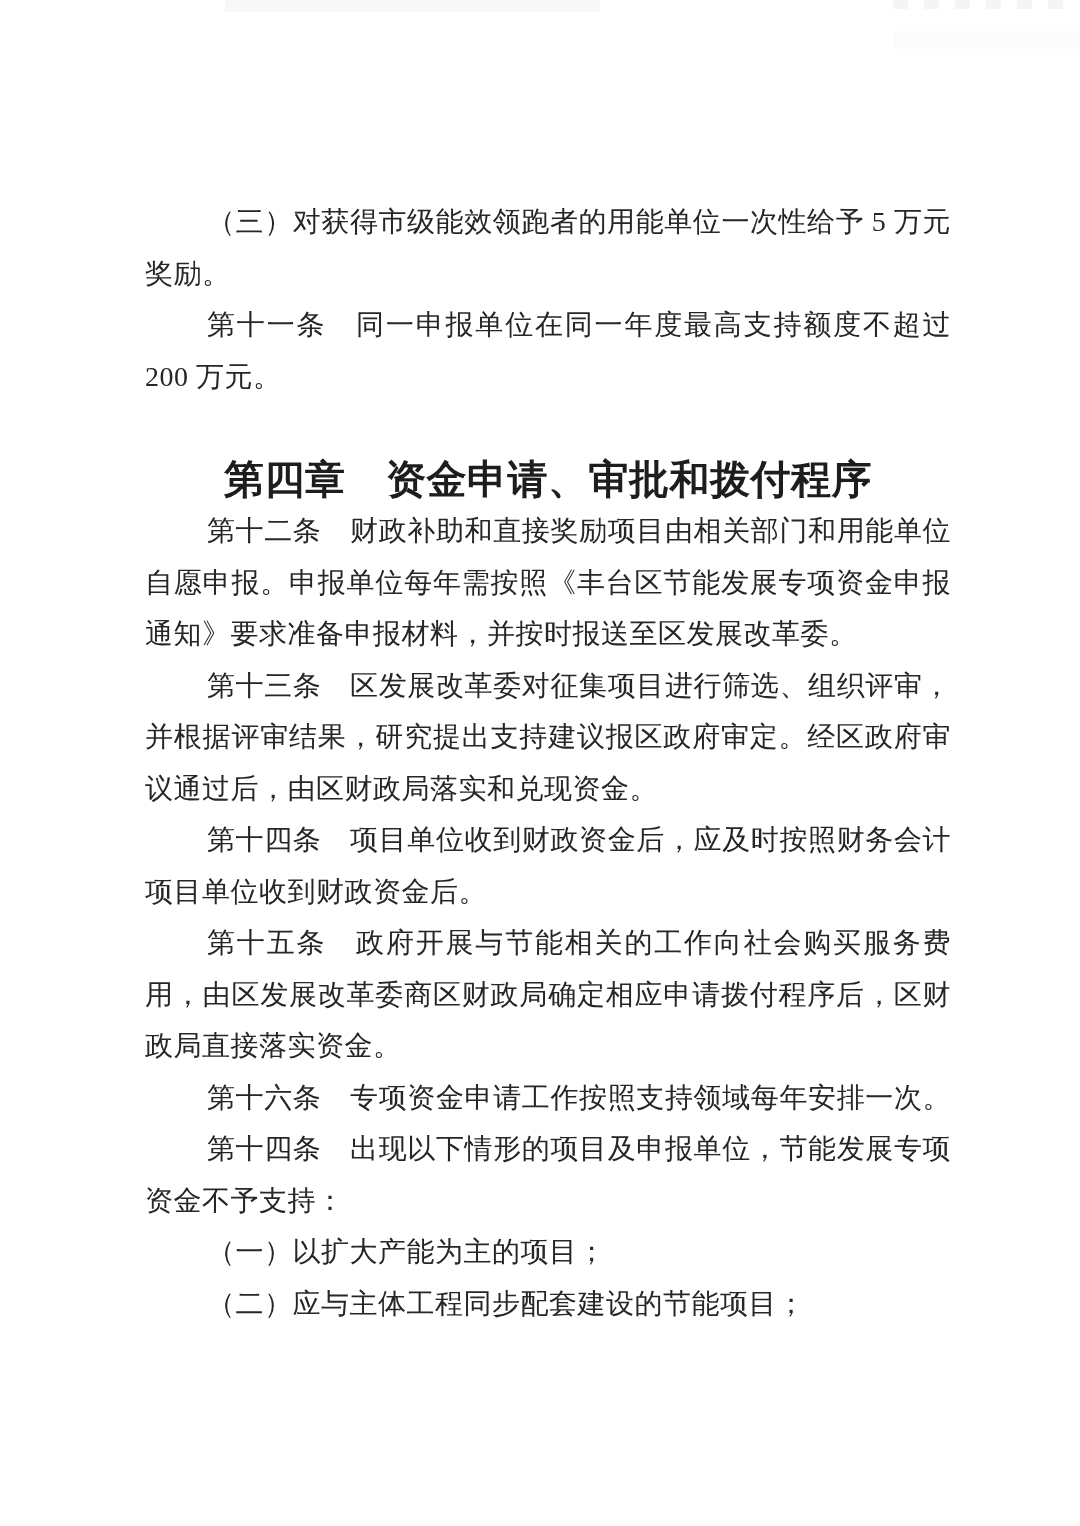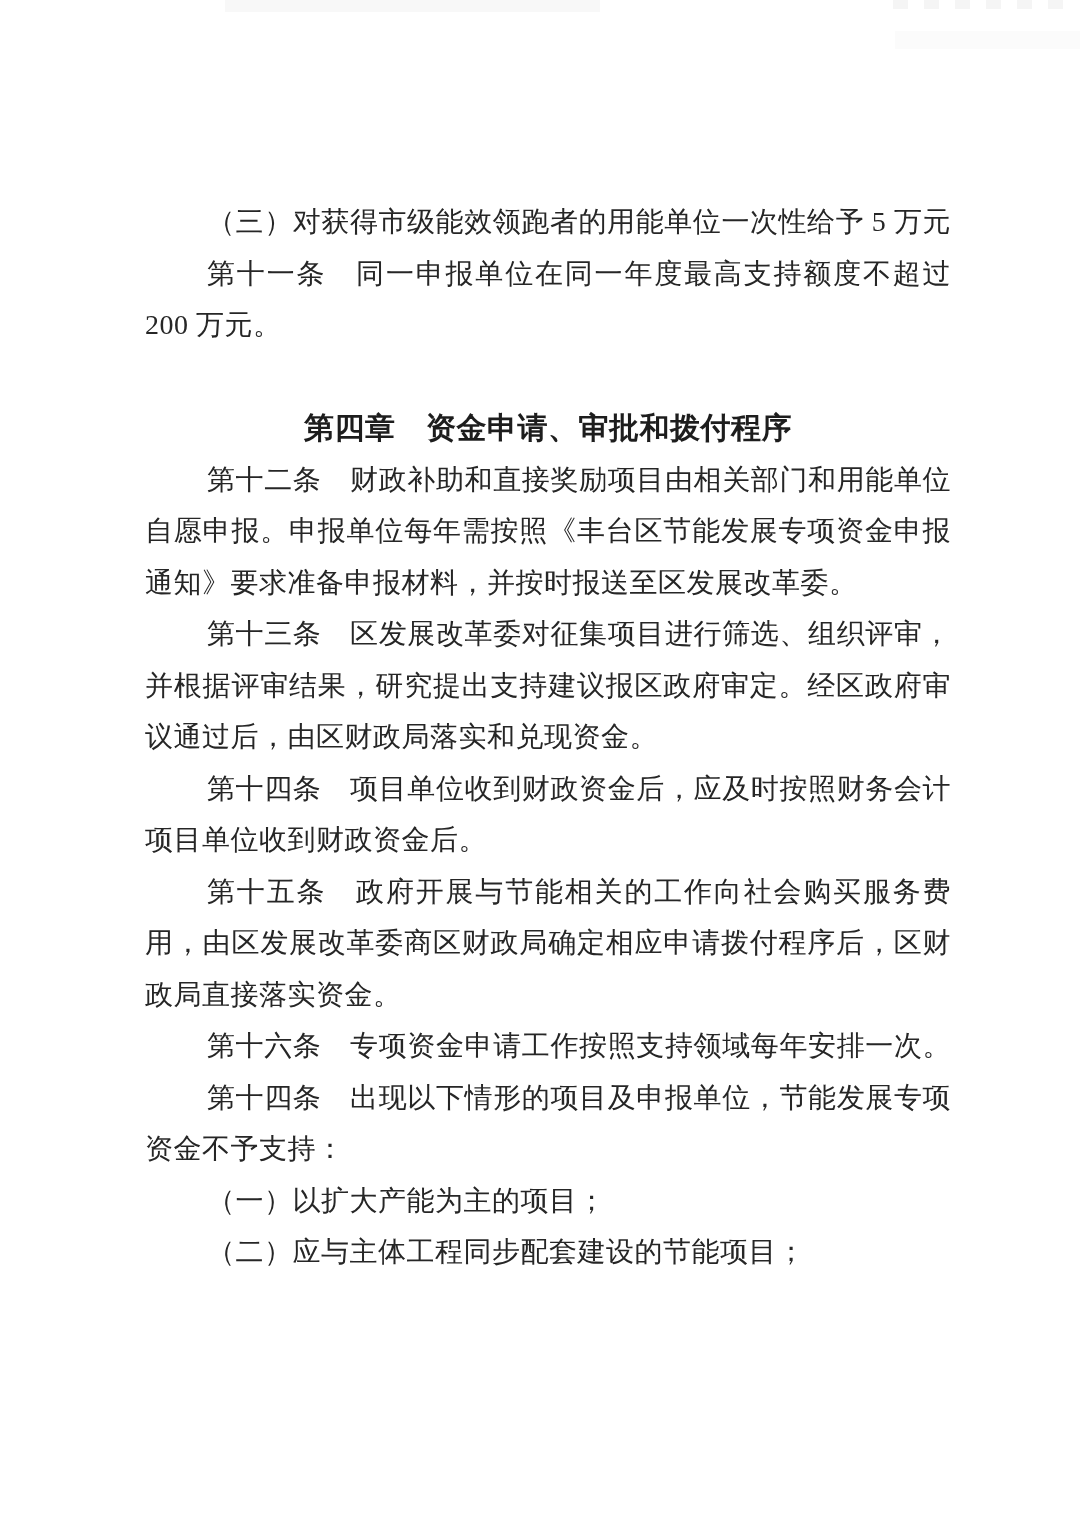--- a/index.html
+++ b/index.html
@@ -57,21 +57,21 @@
     white-space: normal;
   }
   .line.indent { padding-left: 62px; }
   .line.fill {
     text-align: justify;
     text-align-last: justify;
   }
   .line.heading {
     font-family: "Liberation Sans", "DejaVu Sans", sans-serif;
     font-weight: bold;
-    font-size: 30px;
+    font-size: 40px;
     text-align: center;
     text-align-last: center;
     color: #1d1d1d;
     padding-left: 0;
   }
   .page-number {
     position: absolute;
     left: 868px;
     top: 1398px;
     font-size: 29px;
@@ -86,20 +86,21 @@
 <div class="page">
 
   <div class="artifact top-bar"></div>
   <div class="artifact top-dashes"></div>
   <div class="artifact top-right-block"></div>
   <div class="artifact bottom-left-a"></div>
   <div class="artifact bottom-left-b"></div>
 
   <div class="doc">
       <div class="line indent fill">（三）对获得市级能效领跑者的用能单位一次性给予 5 万元</div>
+      <div class="line">奖励。</div>
       <div class="line indent fill">第十一条　同一申报单位在同一年度最高支持额度不超过</div>
       <div class="line">200 万元。</div>
       <div class="line heading" style="margin-top: 51.5px;">第四章　资金申请、审批和拨付程序</div>
       <div class="line indent fill">第十二条　财政补助和直接奖励项目由相关部门和用能单位</div>
       <div class="line fill">自愿申报。申报单位每年需按照《丰台区节能发展专项资金申报</div>
       <div class="line">通知》要求准备申报材料，并按时报送至区发展改革委。</div>
       <div class="line indent fill">第十三条　区发展改革委对征集项目进行筛选、组织评审，</div>
       <div class="line fill">并根据评审结果，研究提出支持建议报区政府审定。经区政府审</div>
       <div class="line">议通过后，由区财政局落实和兑现资金。</div>
       <div class="line indent fill">第十四条　项目单位收到财政资金后，应及时按照财务会计</div>

